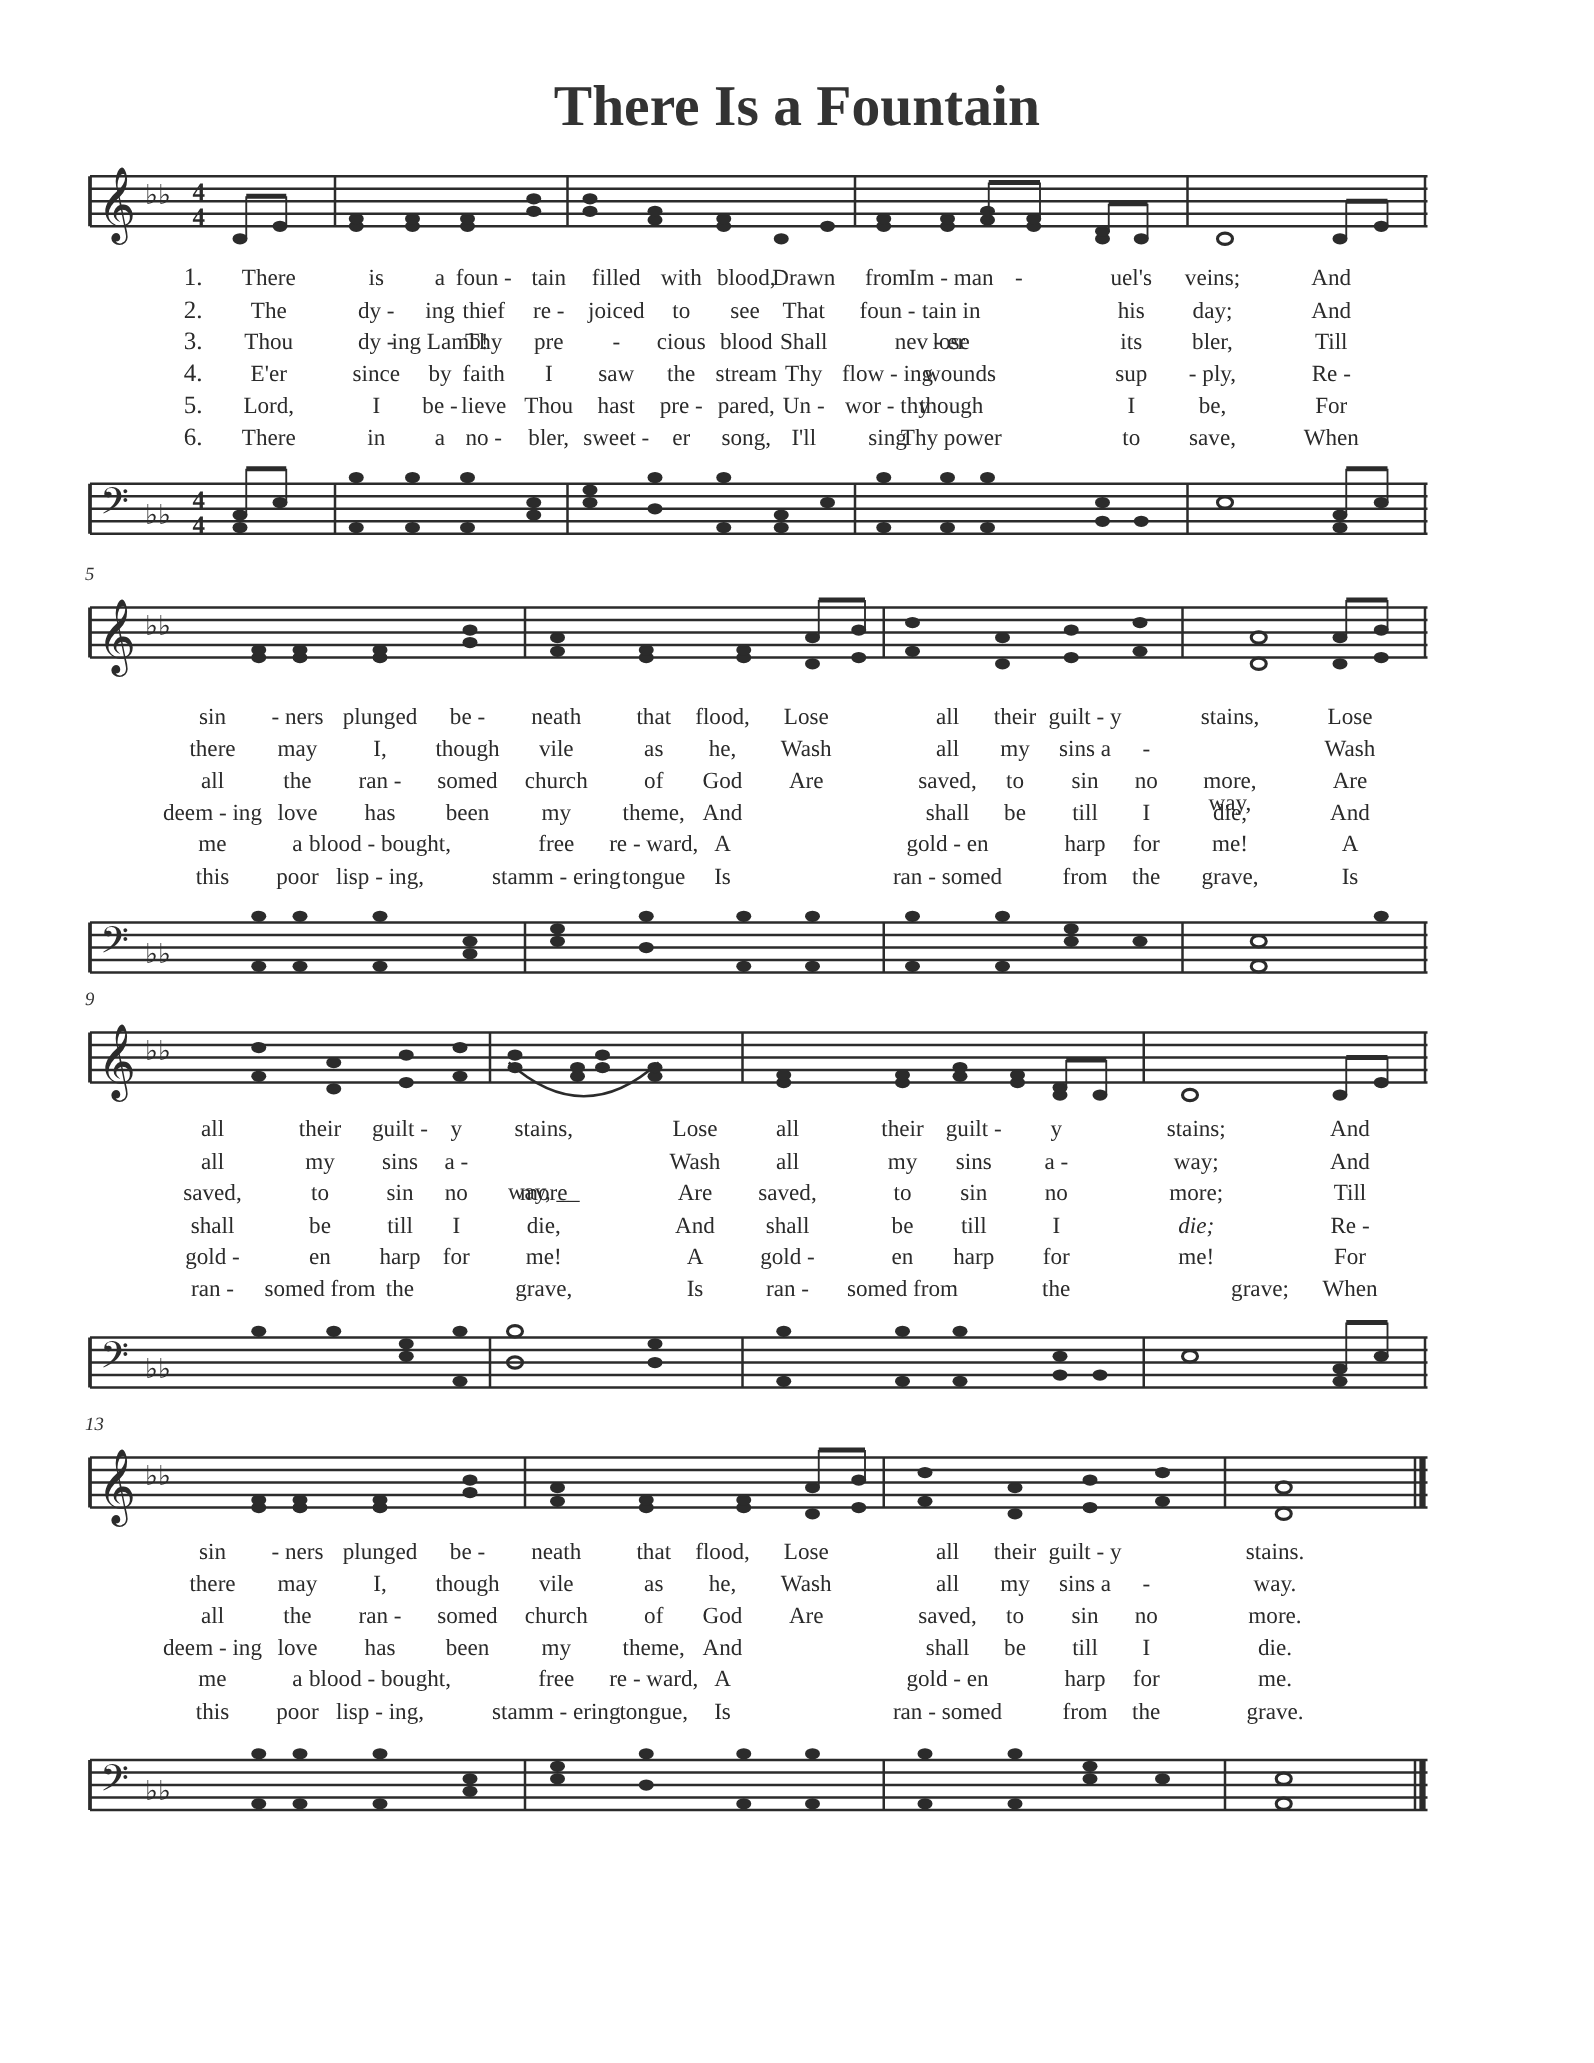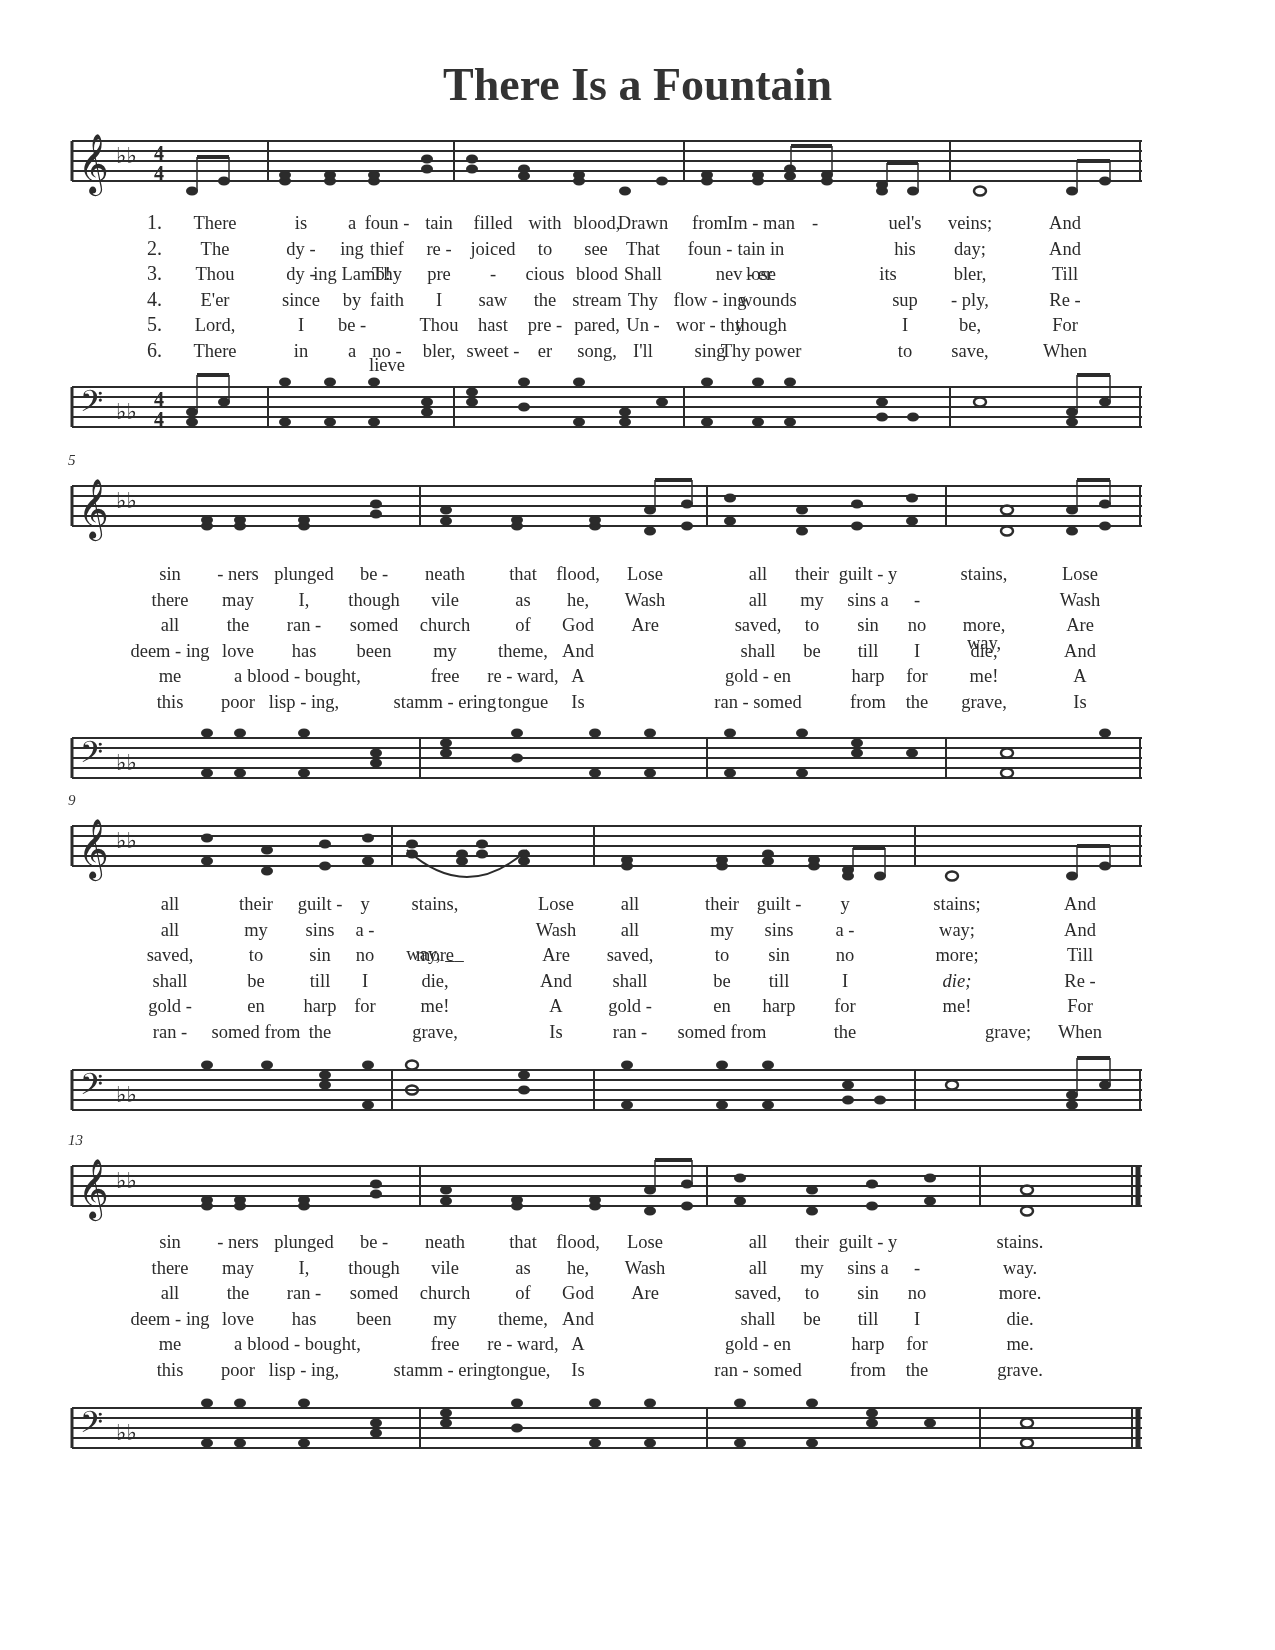--- a/index.html
+++ b/index.html
@@ -128,21 +128,21 @@
         <span class="syl" style="left: 229px;">dy -</span>
         <span class="syl" style="left: 280px;">ing Lamb!</span>
         <span class="syl" style="left: 315px;">Thy</span>
         <span class="syl" style="left: 367px;">pre</span>
         <span class="syl" style="left: 421px;">-</span>
         <span class="syl" style="left: 473px;">cious</span>
         <span class="syl" style="left: 525px;">blood</span>
         <span class="syl" style="left: 571px;">Shall</span>
         <span class="syl" style="left: 672px;">nev - er</span>
         <span class="syl" style="left: 689px;">lose</span>
-        <span class="syl" style="left: 816px;">its</span>
+        <span class="syl" style="left: 833px;">its</span>
         <span class="syl" style="left: 898px;">bler,</span>
         <span class="syl" style="left: 993px;">Till</span>
       </div>
       <div class="lline" style="top: 76.5px;">
         <span class="vnum" style="left: 75px;">4.</span>
         <span class="syl" style="left: 143px;">E'er</span>
         <span class="syl" style="left: 229px;">since</span>
         <span class="syl" style="left: 280px;">by</span>
         <span class="syl" style="left: 315px;">faith</span>
         <span class="syl" style="left: 367px;">I</span>
@@ -154,21 +154,21 @@
         <span class="syl" style="left: 696px;">wounds</span>
         <span class="syl" style="left: 833px;">sup</span>
         <span class="syl" style="left: 898px;">- ply,</span>
         <span class="syl" style="left: 993px;">Re -</span>
       </div>
       <div class="lline" style="top: 102px;">
         <span class="vnum" style="left: 75px;">5.</span>
         <span class="syl" style="left: 143px;">Lord,</span>
         <span class="syl" style="left: 229px;">I</span>
         <span class="syl" style="left: 280px;">be -</span>
-        <span class="syl" style="left: 315px; margin-top: 40px;">lieve</span>
+        <span class="syl" style="left: 315px;">lieve</span>
         <span class="syl" style="left: 367px;">Thou</span>
         <span class="syl" style="left: 421px;">hast</span>
         <span class="syl" style="left: 473px;">pre -</span>
         <span class="syl" style="left: 525px;">pared,</span>
         <span class="syl" style="left: 571px;">Un -</span>
         <span class="syl" style="left: 638px;">wor - thy</span>
         <span class="syl" style="left: 689px;">though</span>
         <span class="syl" style="left: 833px;">I</span>
         <span class="syl" style="left: 898px;">be,</span>
         <span class="syl" style="left: 993px;">For</span>

